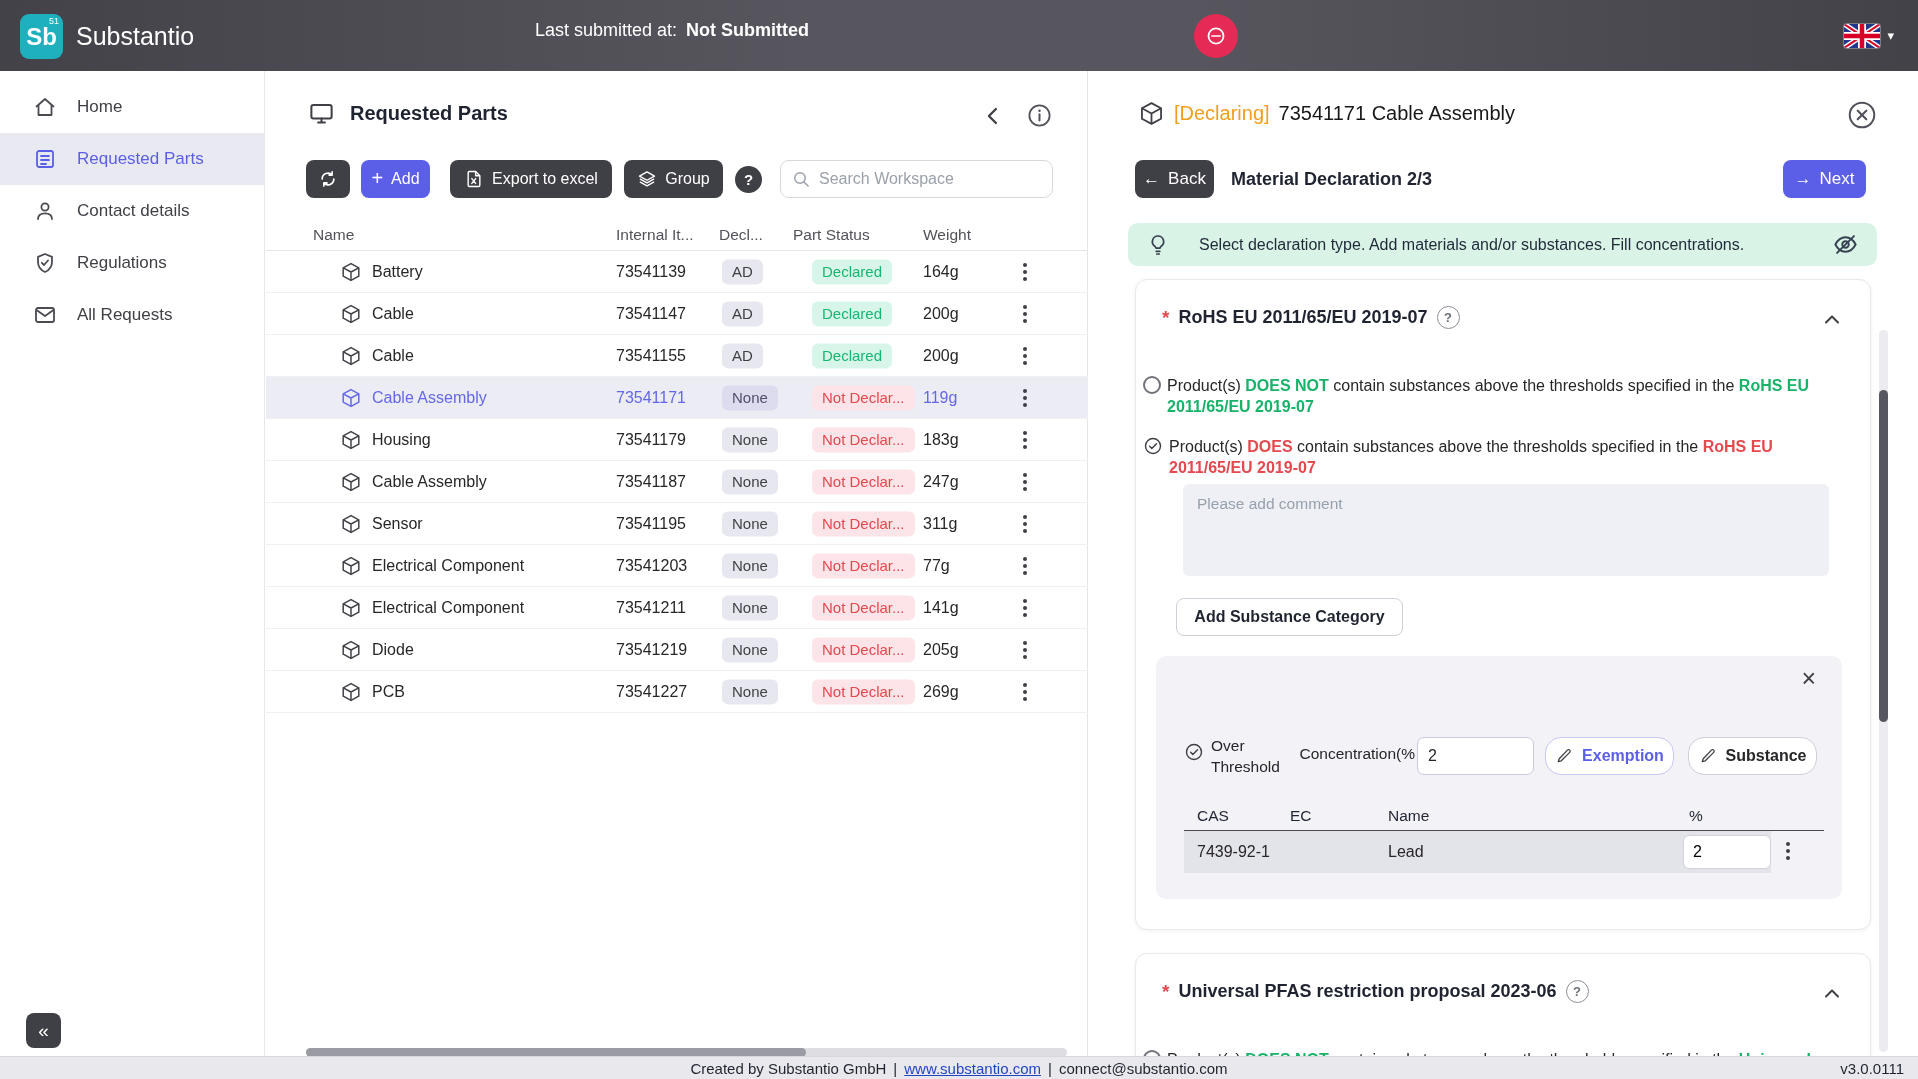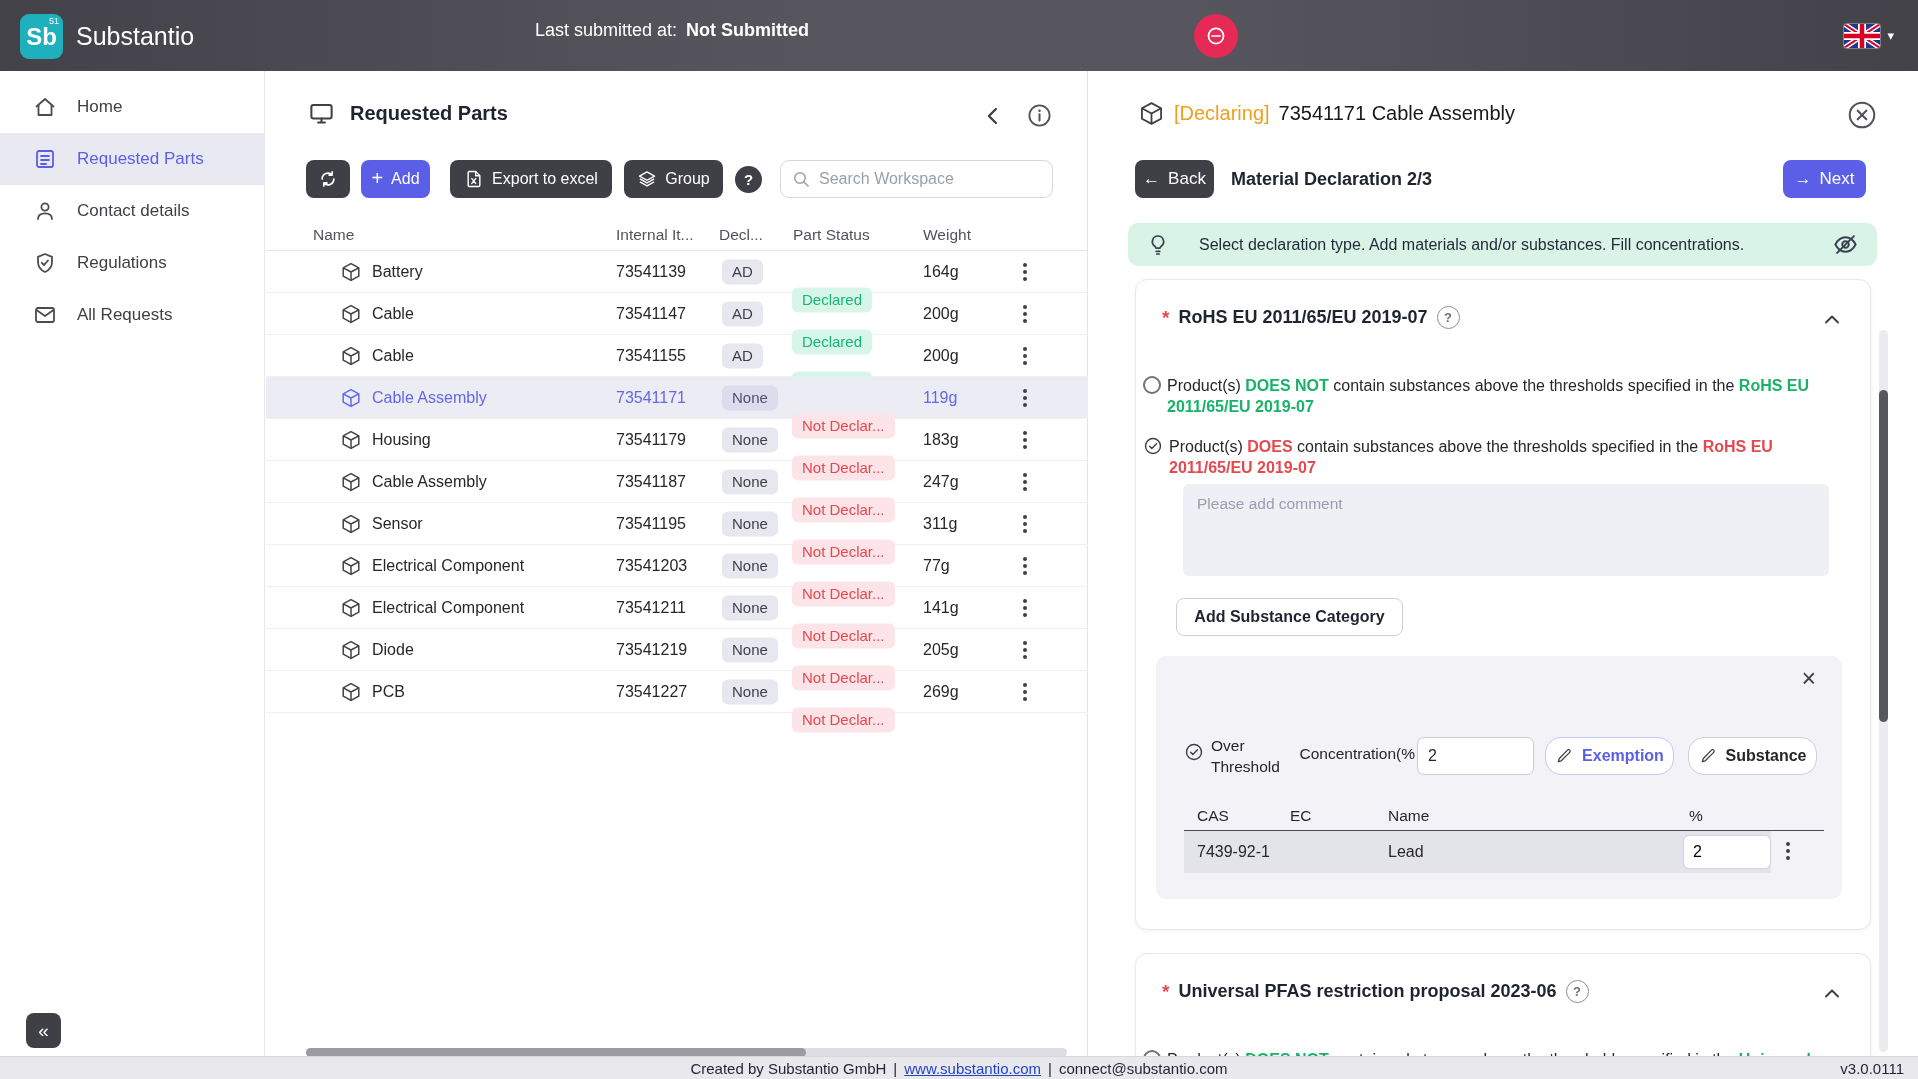--- a/index.html
+++ b/index.html
@@ -63,21 +63,21 @@
   .search-input::placeholder{color:#9aa0aa;}
   .thead{position:absolute;top:151px;left:0;width:822px;height:29px;border-bottom:1px solid #e4e4e9;font-size:15.5px;color:#52525b;}
   .th{position:absolute;top:4px;cursor:pointer;}
   .th-name{left:47px;} .th-id{left:350px;} .th-decl{left:453px;} .th-status{left:527px;} .th-weight{left:657px;}
   .tbody{position:absolute;top:180px;left:0;width:822px;}
   .trow{position:relative;height:42px;border-bottom:1px solid #f0f0f3;cursor:pointer;}
   .trow>*{position:absolute;top:50%;transform:translateY(-50%);}
   .c-icon{left:74px;width:22px;height:22px;color:#3f3f46;}
   .c-name{left:106px;font-size:16px;color:#27272a;}
   .c-id{left:350px;font-size:16px;color:#27272a;}
-  .c-decl{left:456px;} .c-status{left:526px;margin-top:28px;}
+  .c-decl{left:456px;} .c-status{left:546px;}
   .c-weight{left:657px;font-size:16px;color:#27272a;}
   .c-kebab{left:746px;width:26px;height:26px;display:flex;flex-direction:column;align-items:center;justify-content:center;gap:3px;}
   .kebab i{width:4px;height:4px;border-radius:50%;background:#3f3f46;display:block;}
   .badge{display:inline-block;padding:4px 10px;border-radius:6px;font-size:15px;line-height:1.15;white-space:nowrap;}
   .badge.neutral{background:#e7e7ef;color:#3f3f46;}
   .badge.declared{background:#d7f5e8;color:#14b871;}
   .badge.notdecl{background:#fce4e8;color:var(--red);}
   .trow.selected{background:#ececf5;}
   .trow.selected .c-name,.trow.selected .c-id,.trow.selected .c-weight,.trow.selected .c-icon{color:#6467e9;}
   .trow.selected .badge.neutral{background:#dcdcee;color:#50506e;}

